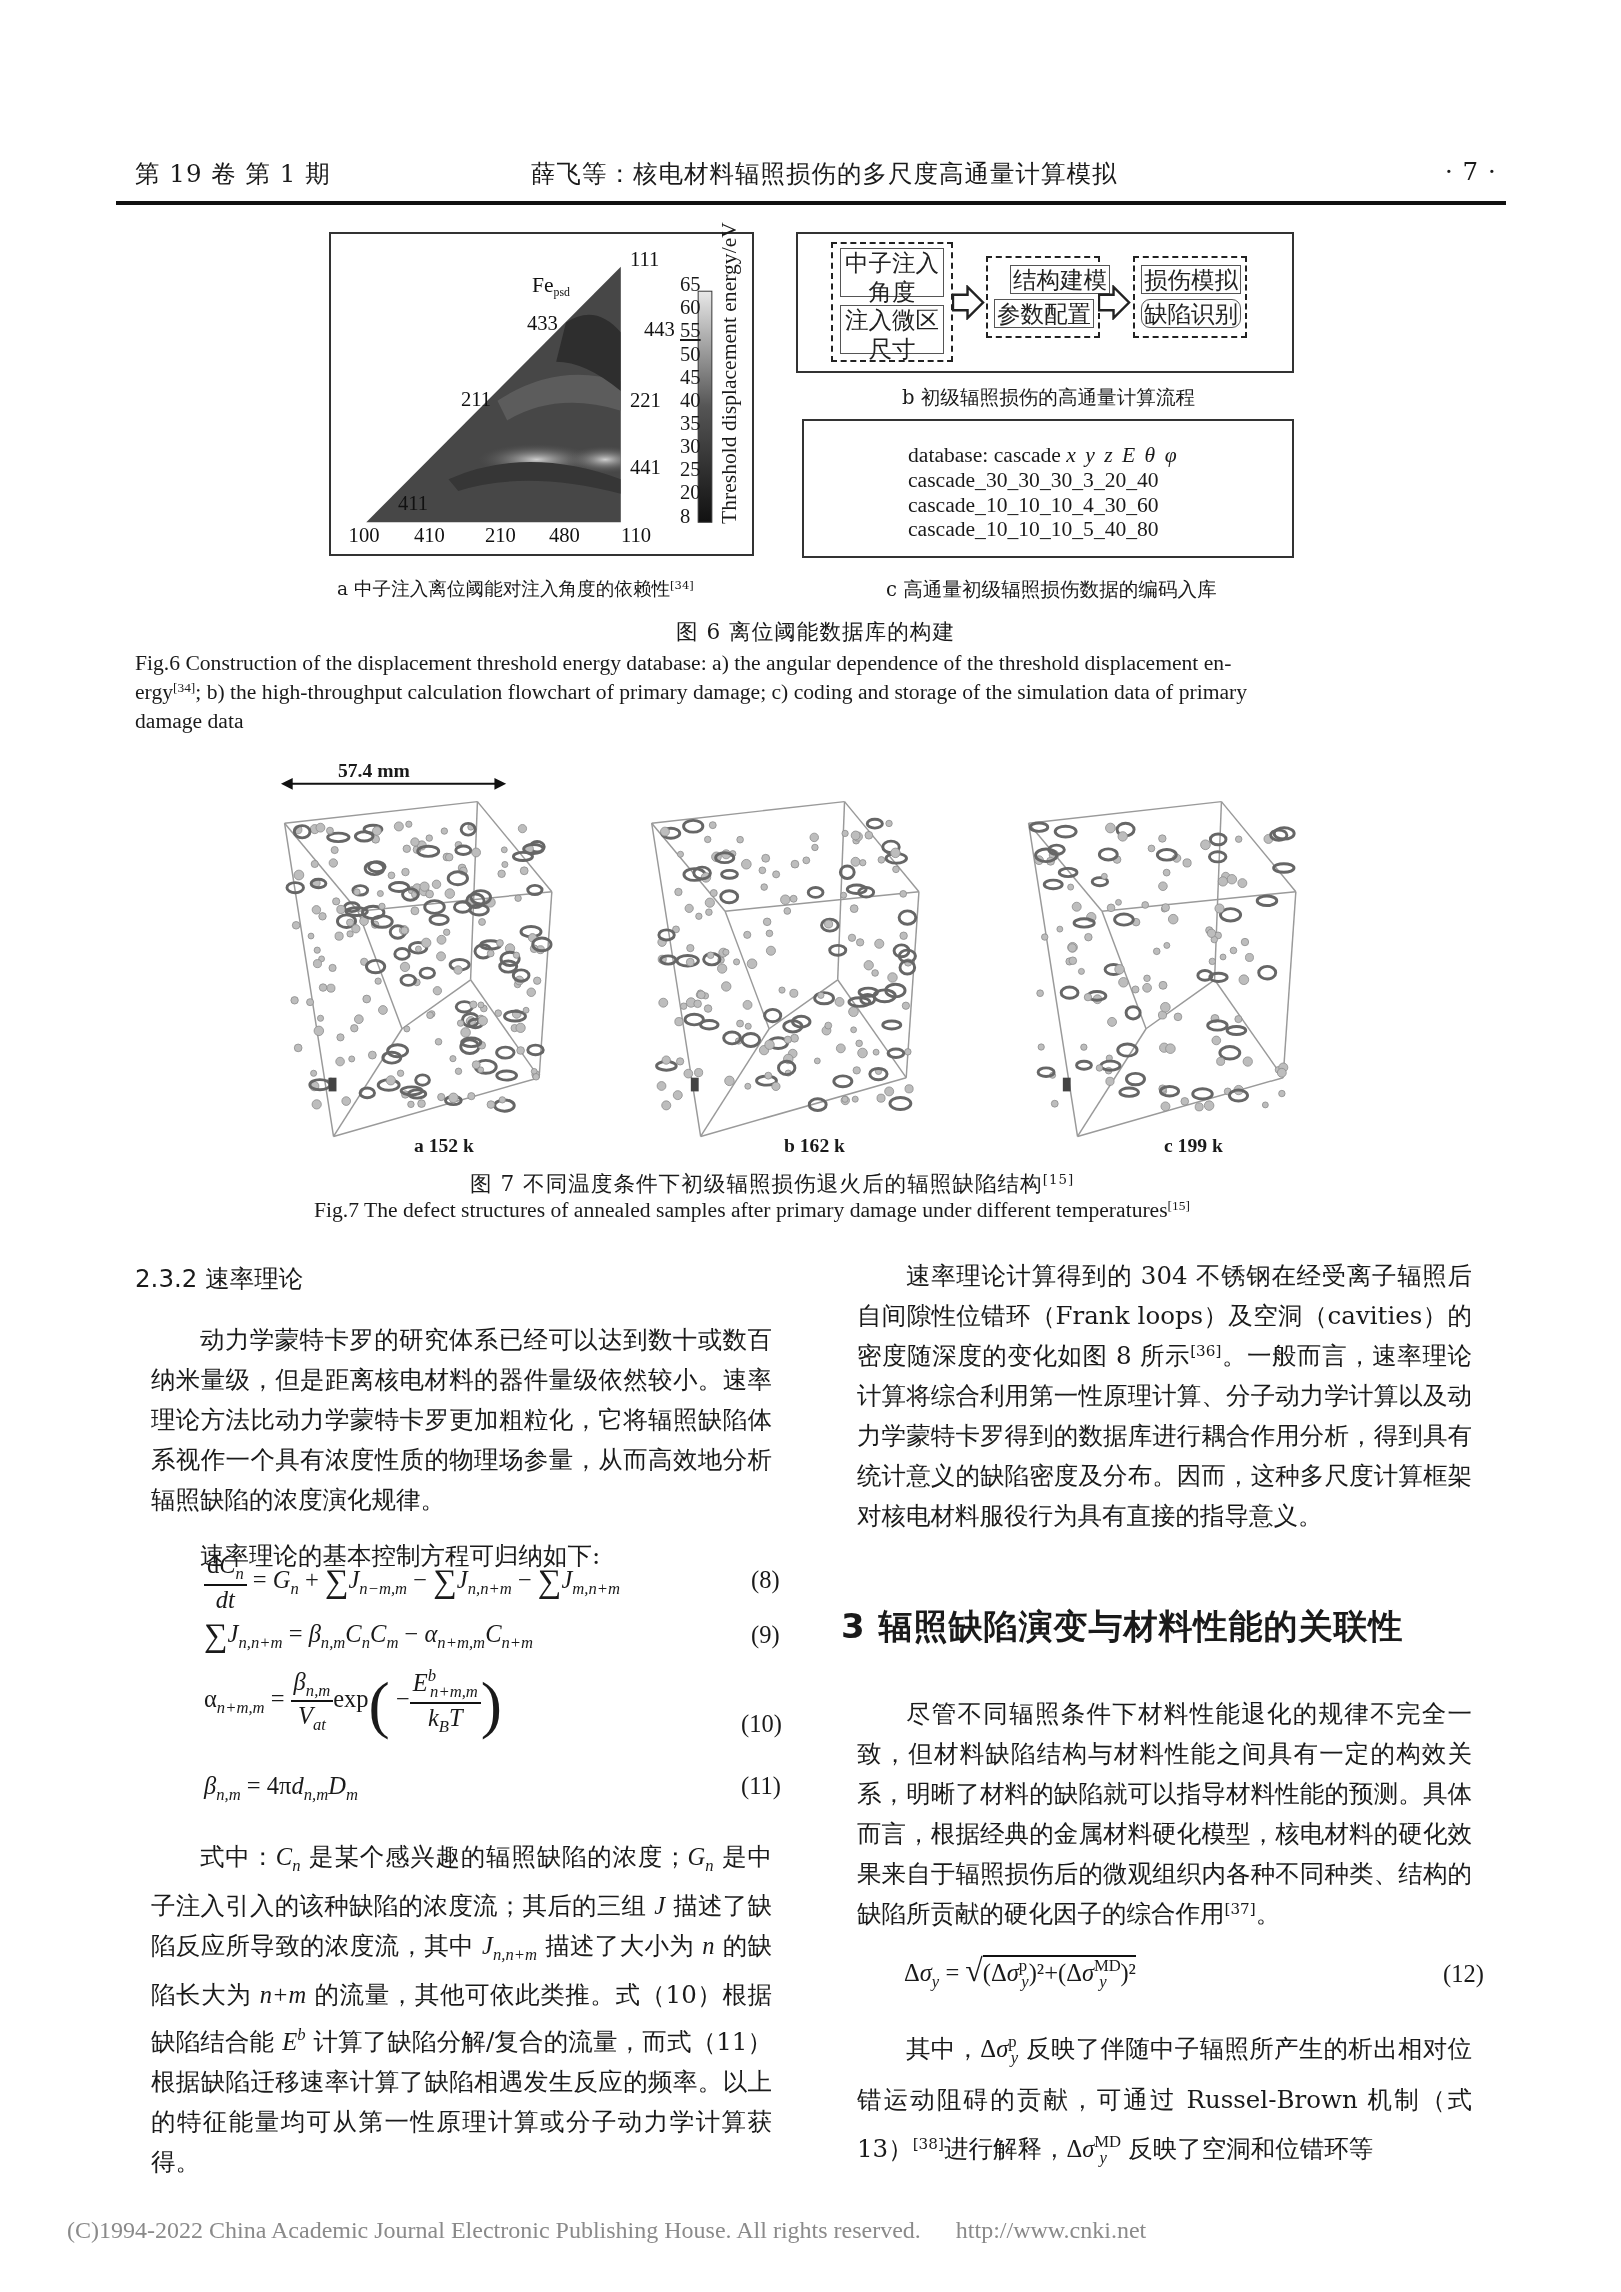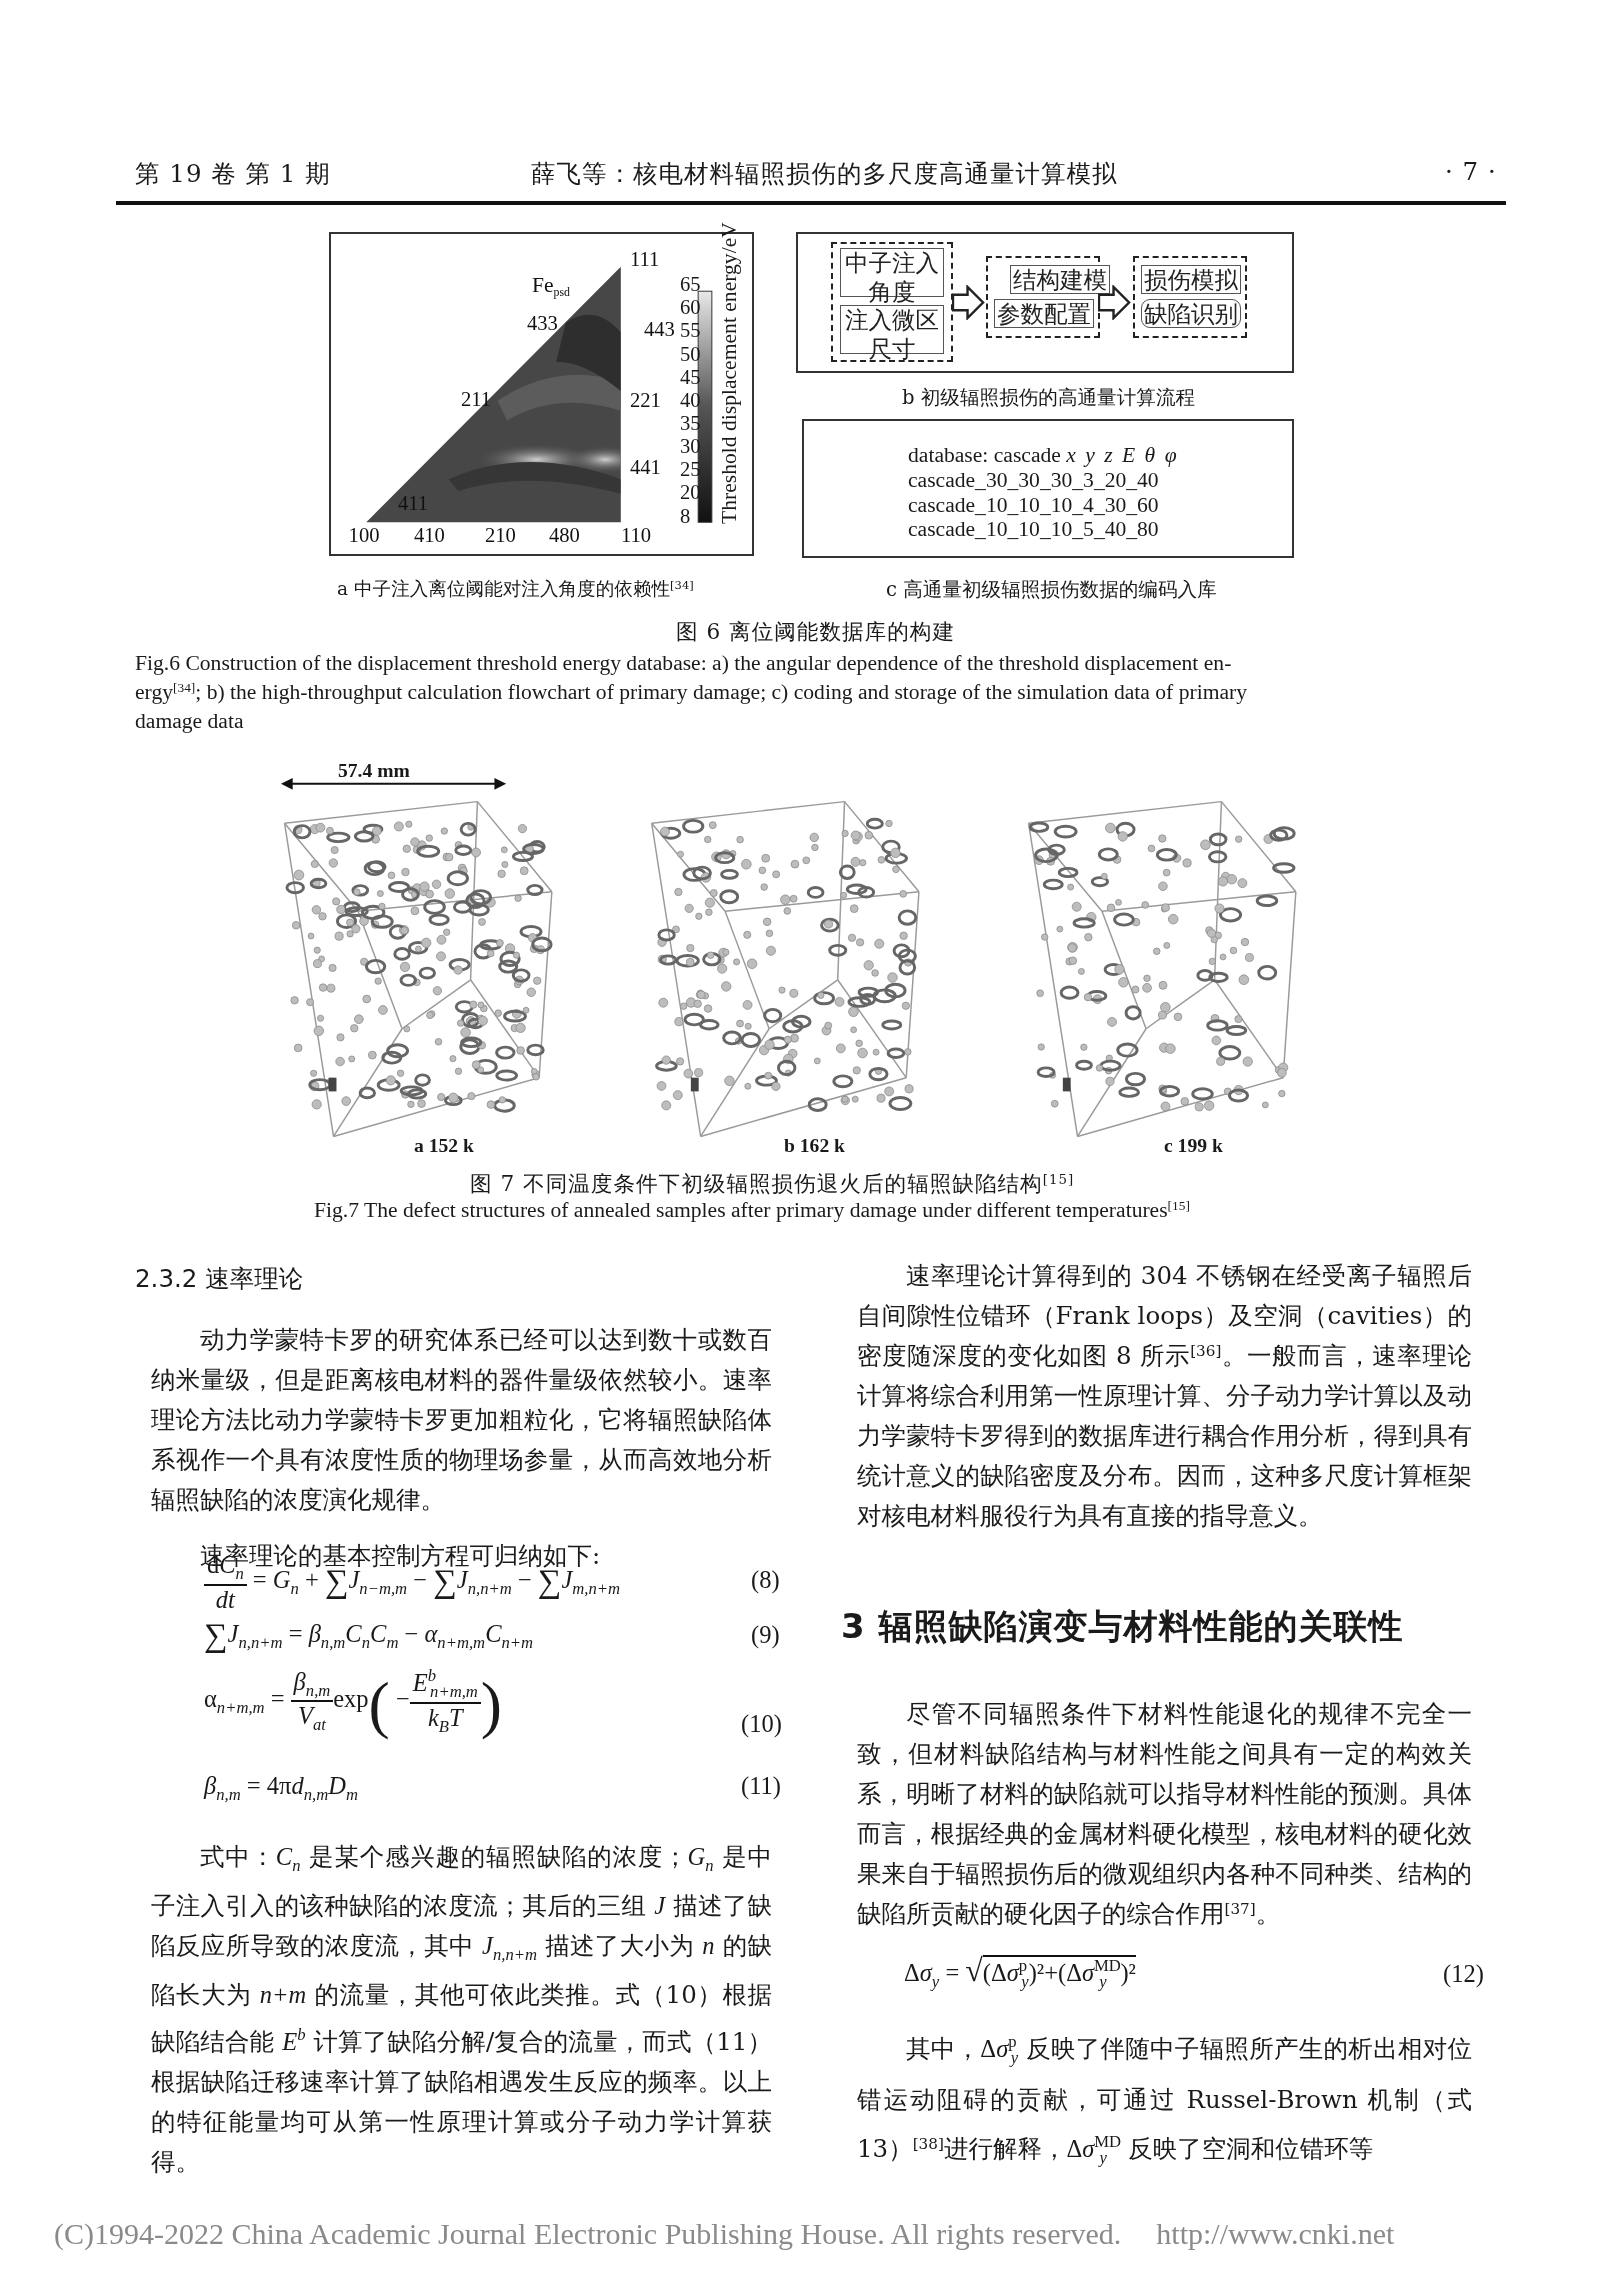--- a/index.html
+++ b/index.html
@@ -32,21 +32,21 @@
   .h2 { position:absolute; font-family:"DejaVu Sans", sans-serif; font-size:34px; font-weight:bold; letter-spacing:1px; }
   .eq { position:absolute; font-family:"Liberation Serif", serif; font-size:24.5px; font-style:italic; white-space:nowrap; }
   .eqnum { position:absolute; font-family:"Liberation Serif", serif; font-size:24.5px; }
   .frac { display:inline-block; vertical-align:middle; text-align:center; }
   .frac .num { display:block; border-bottom:2px solid #111; padding:0 2.9px; }
   .frac .den { display:block; padding:0 2.9px; }
   .sub { font-size:0.68em; vertical-align:-0.35em; }
   .sp { font-size:0.68em; vertical-align:0.6em; }
   .big { font-size:1.35em; font-style:normal; vertical-align:-0.12em; }
   .up { font-style:normal; }
-  .footer { position:absolute; top:2217px; left:54px; font-family:"Liberation Serif", serif; font-size:30px; color:#8a8a8a; }
+  .footer { position:absolute; top:2217px; left:67px; font-family:"Liberation Serif", serif; font-size:24px; color:#8a8a8a; }
 </style>
 </head>
 <body>
 
 <div class="abs hdr" style="left:135px;">第 19 卷   第 1 期</div>
 <div class="abs hdr" style="left:531px;">薛飞等：核电材料辐照损伤的多尺度高通量计算模拟</div>
 <div class="abs hdr" style="left:1445px;">· 7 ·</div>
 <div class="hdr-rule"></div>
 
 <div class="panel-box" style="left:329px; top:232px; width:421px; height:320px;">
@@ -84,21 +84,21 @@
   <div class="tick" style="left:299px; top:155px;">221</div>
   <div class="tick" style="left:299px; top:222px;">441</div>
   <div class="tick" style="left:17.6px; top:290px;">100</div>
   <div class="tick" style="left:83px; top:290px;">410</div>
   <div class="tick" style="left:154px; top:290px;">210</div>
   <div class="tick" style="left:218px; top:290px;">480</div>
   <div class="tick" style="left:290px; top:290px;">110</div>
   <div id="cbticks">
       <div class="cb-label" style="left: 349px; top: 39px;">65</div>
       <div class="cb-label" style="left: 349px; top: 62px;">60</div>
-      <div class="cb-label" style="left: 349px; top: 85px;">55</div>
+      <div class="cb-label" style="left: 349px; top: 85px; text-decoration: underline;">55</div>
       <div class="cb-label" style="left: 349px; top: 109px;">50</div>
       <div class="cb-label" style="left: 349px; top: 132px;">45</div>
       <div class="cb-label" style="left: 349px; top: 155px;">40</div>
       <div class="cb-label" style="left: 349px; top: 178px;">35</div>
       <div class="cb-label" style="left: 349px; top: 201px;">30</div>
       <div class="cb-label" style="left: 349px; top: 224px;">25</div>
       <div class="cb-label" style="left: 349px; top: 247px;">20</div>
       <div class="cb-label" style="left: 349px; top: 271px;">8</div>
     </div>
   <div class="cb-label" style="left:386px; top:290px; transform:rotate(-90deg); transform-origin:0 0; white-space:nowrap; font-size:21.6px;">Threshold displacement energy/eV</div>

